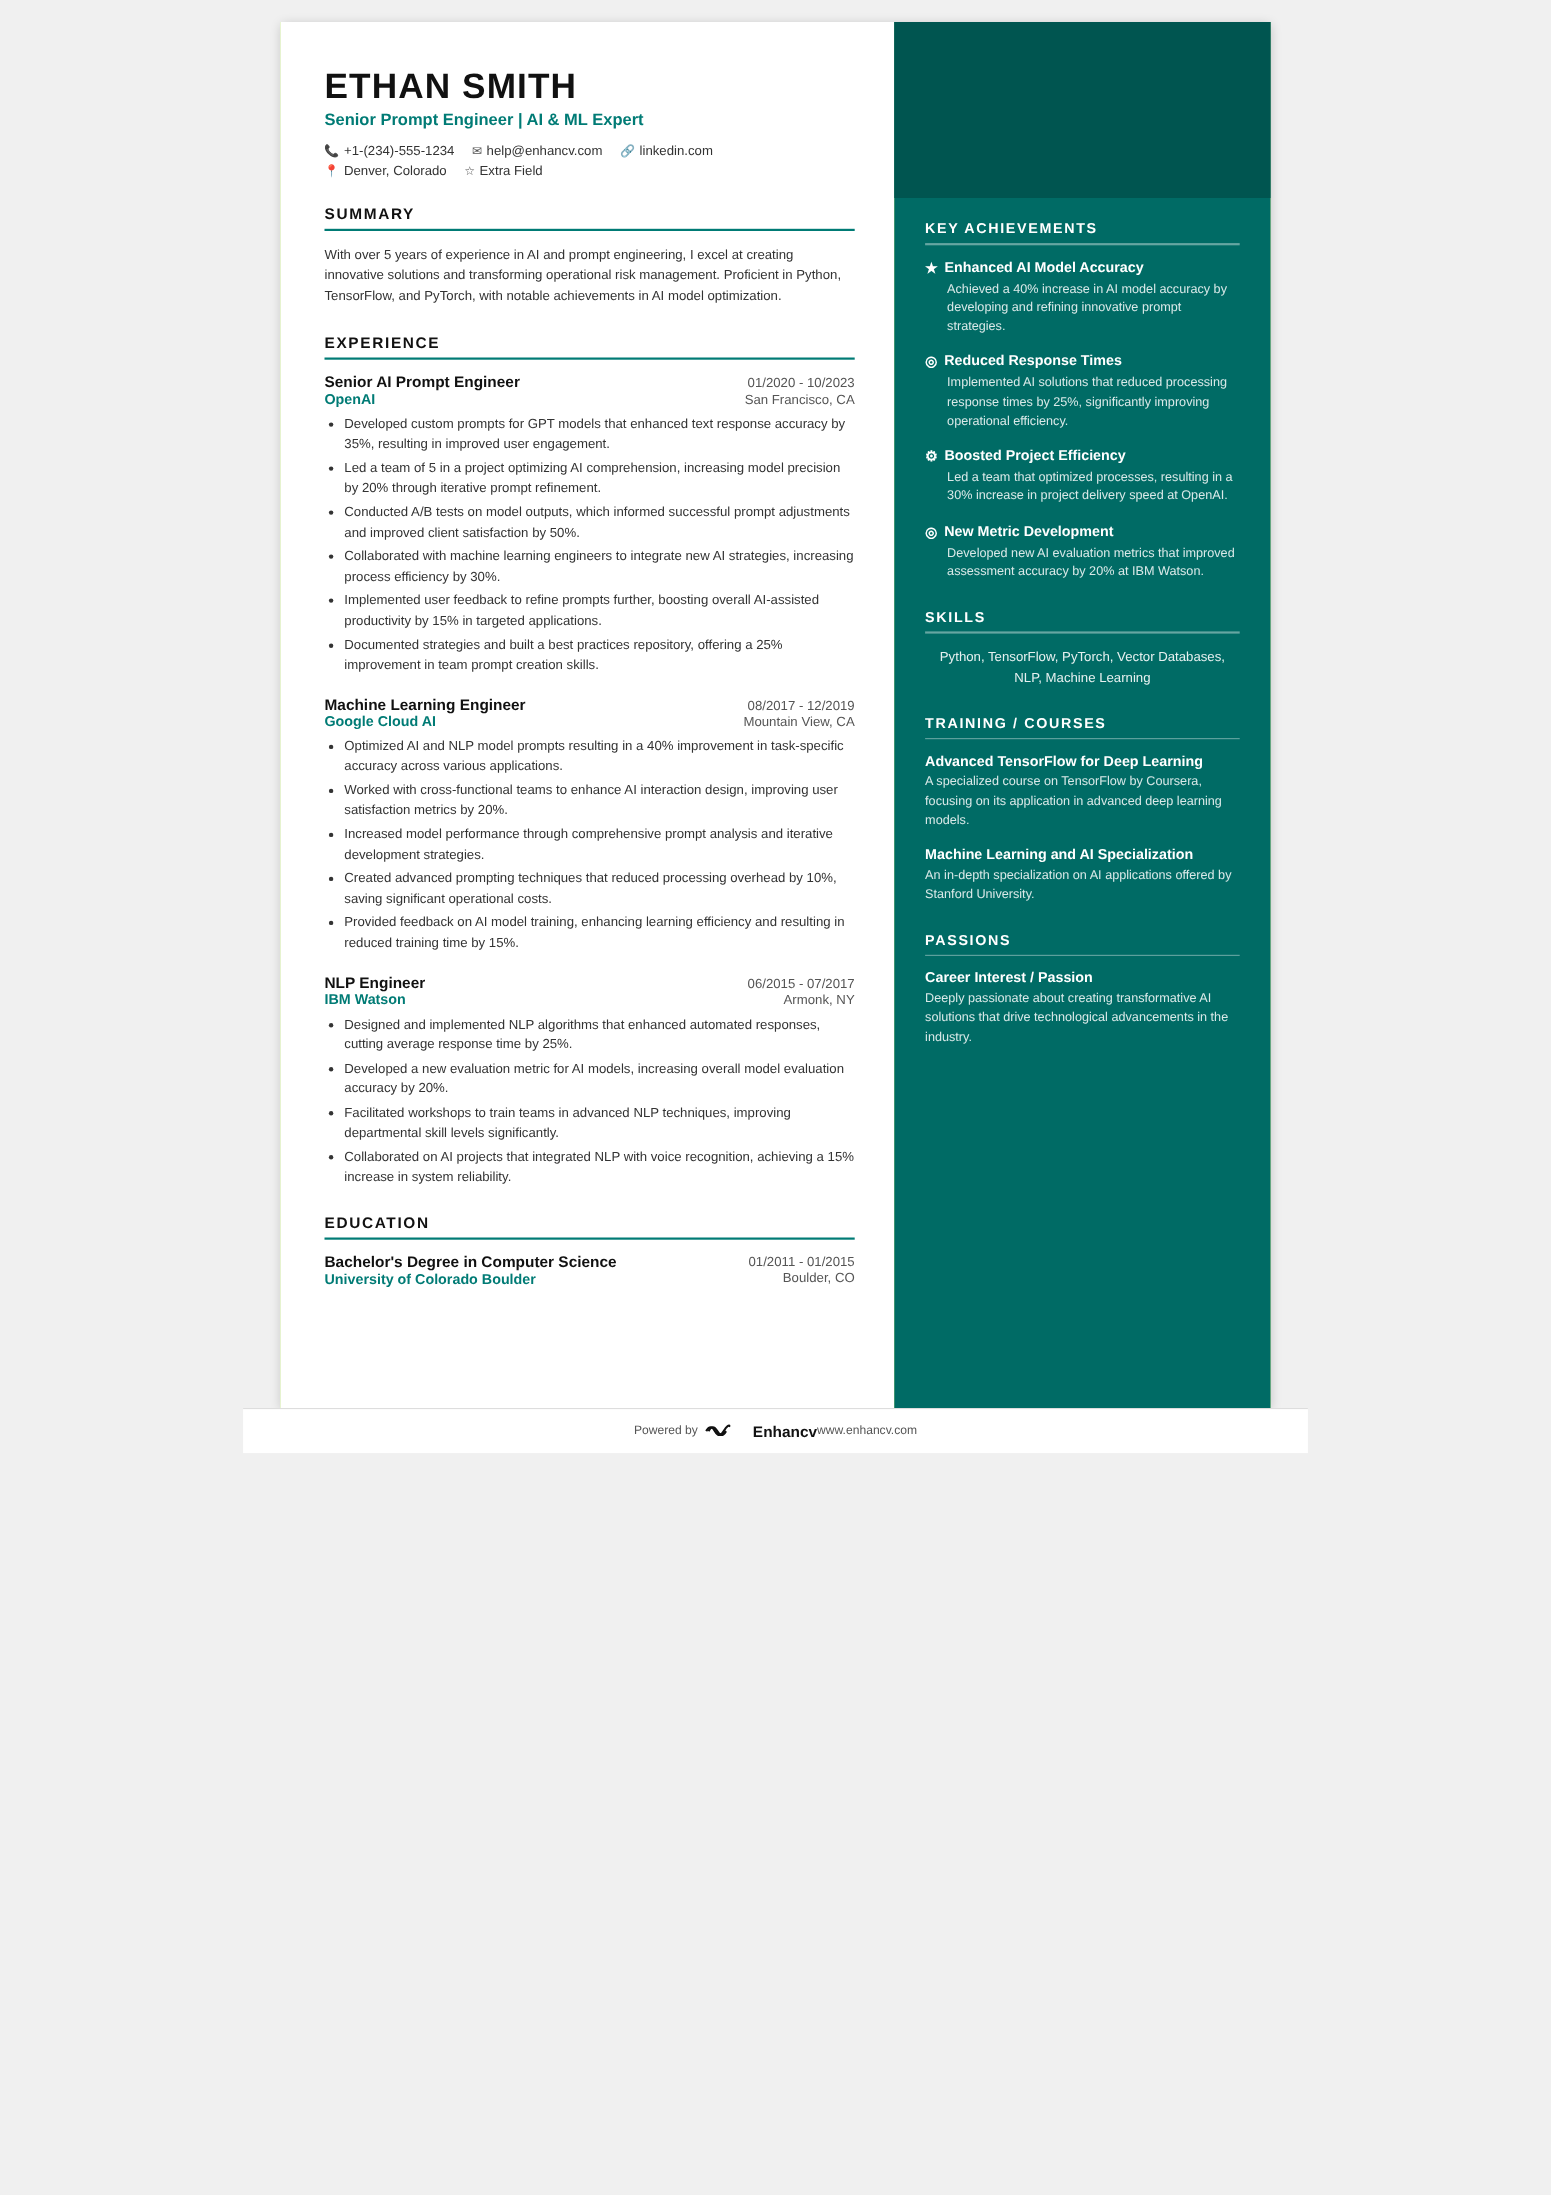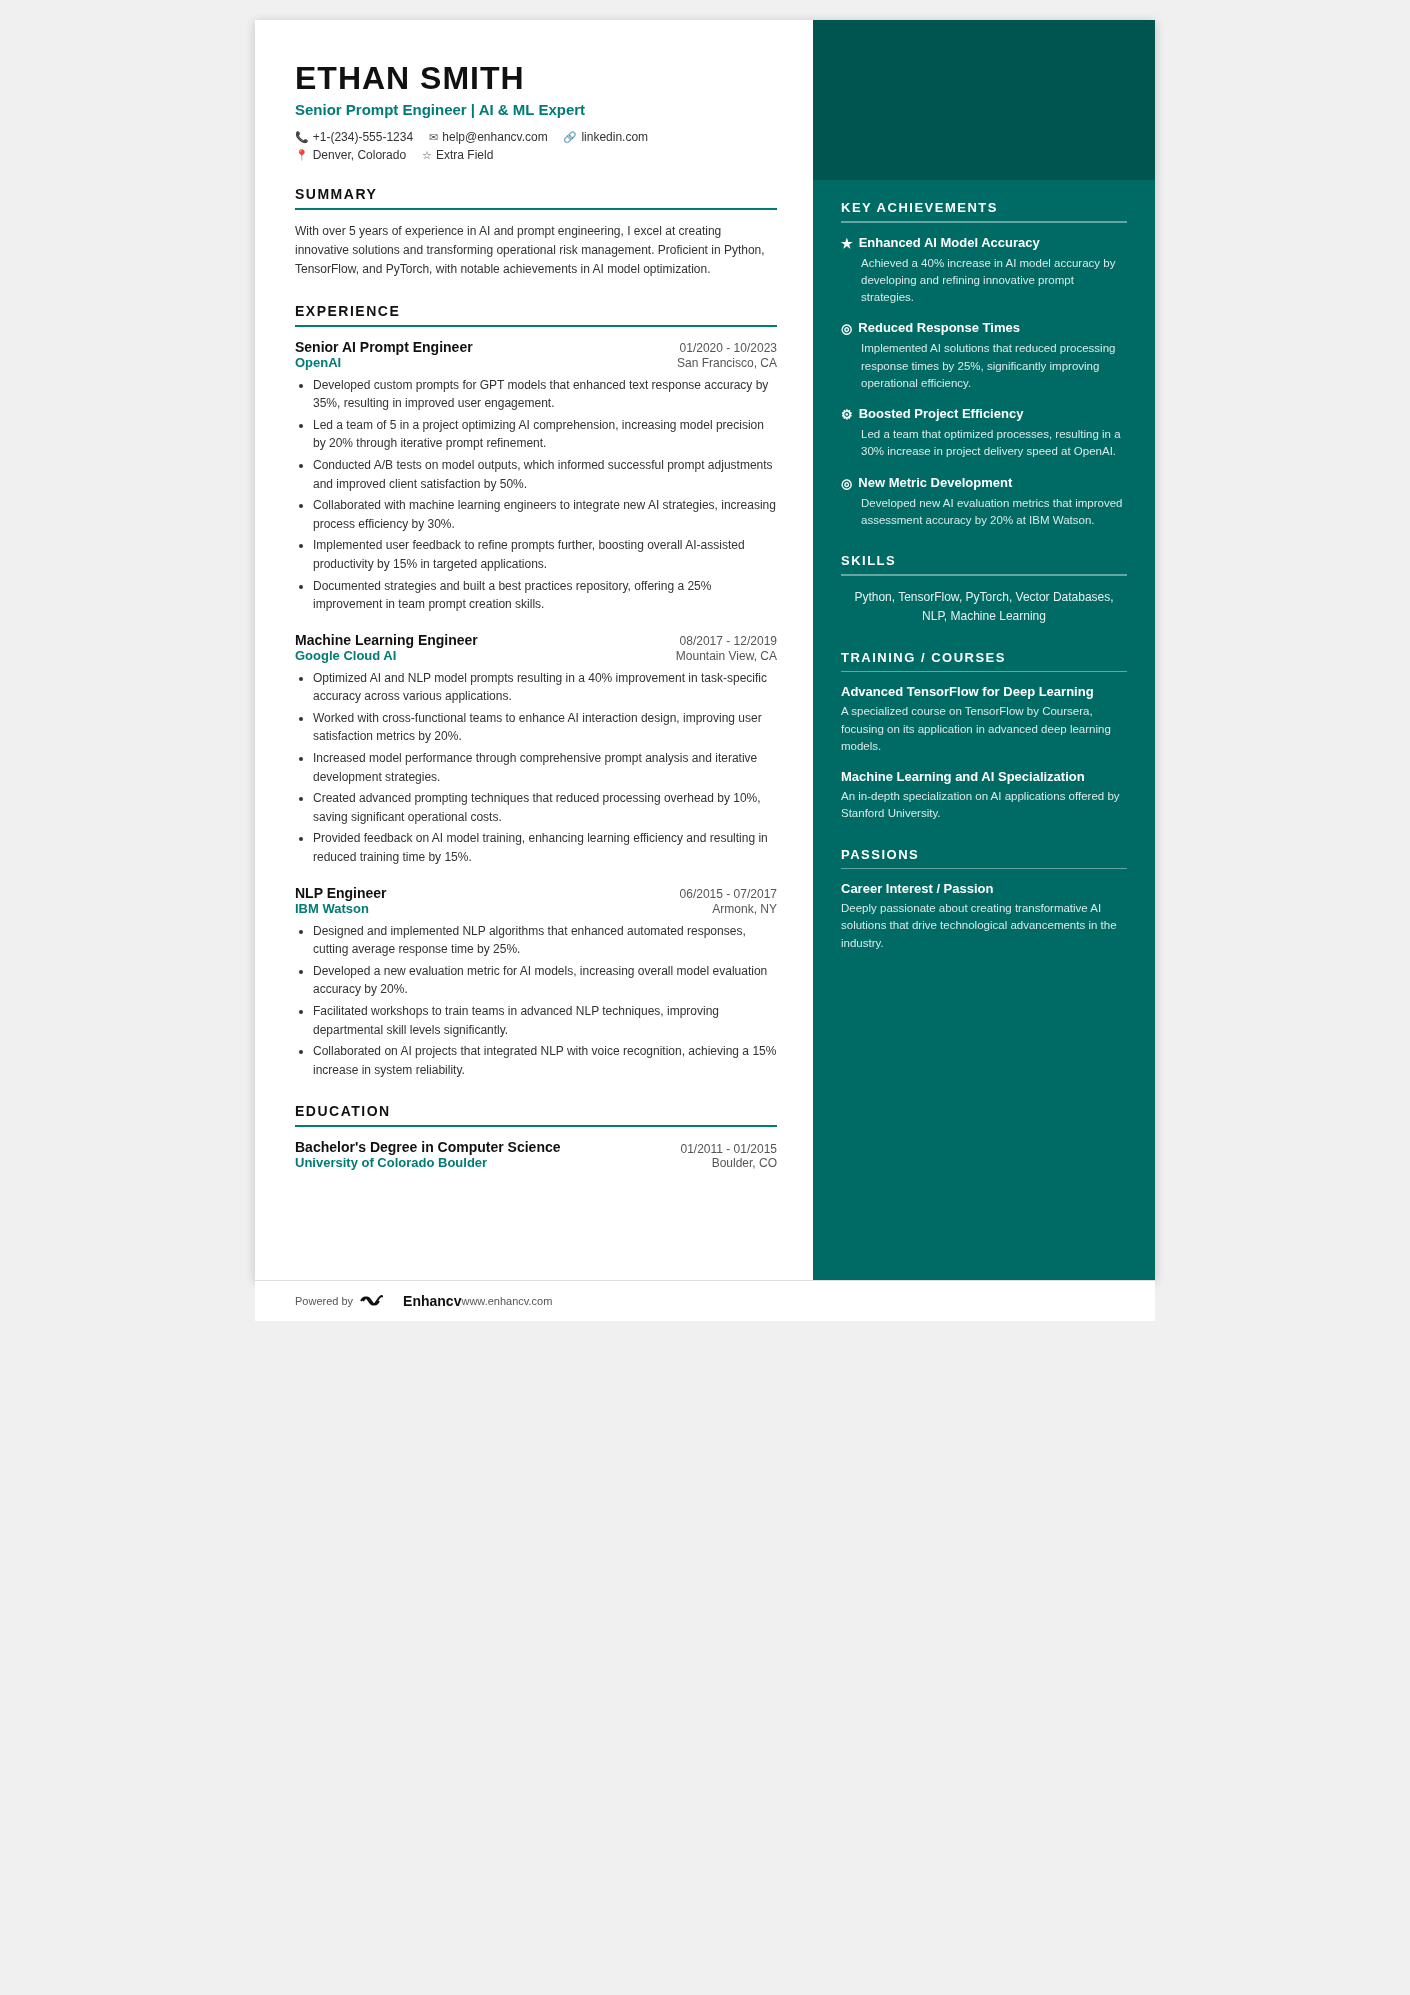--- a/index.html
+++ b/index.html
@@ -115,21 +115,21 @@
       font-size: 12px;
       color: #333;
       line-height: 1.55;
     }
     .job-bullets li {
       margin-bottom: 3px;
     }
     .edu-item {
       display: flex;
       justify-content: space-between;
-      align-items: flex-end;
+      align-items: center;
     }
     .edu-left .edu-degree {
       font-size: 14px;
       font-weight: 700;
       color: #111;
     }
     .edu-left .edu-school {
       font-size: 13px;
       font-weight: 600;
       color: #007b75;
@@ -223,24 +223,24 @@
       color: white;
       margin-bottom: 4px;
     }
     .passion-desc {
       font-size: 11.5px;
       color: rgba(255,255,255,0.85);
       line-height: 1.5;
     }
     .footer {
       background: white;
-      width: 900px;
+      width: 968px;
       padding: 12px 40px;
       display: flex;
-      justify-content: flex-start;
+      justify-content: center;
       align-items: center;
       font-size: 11px;
       color: #555;
       border-top: 1px solid #ddd;
     }
     .footer-logo {
       display: flex;
       align-items: center;
       gap: 6px;
     }

